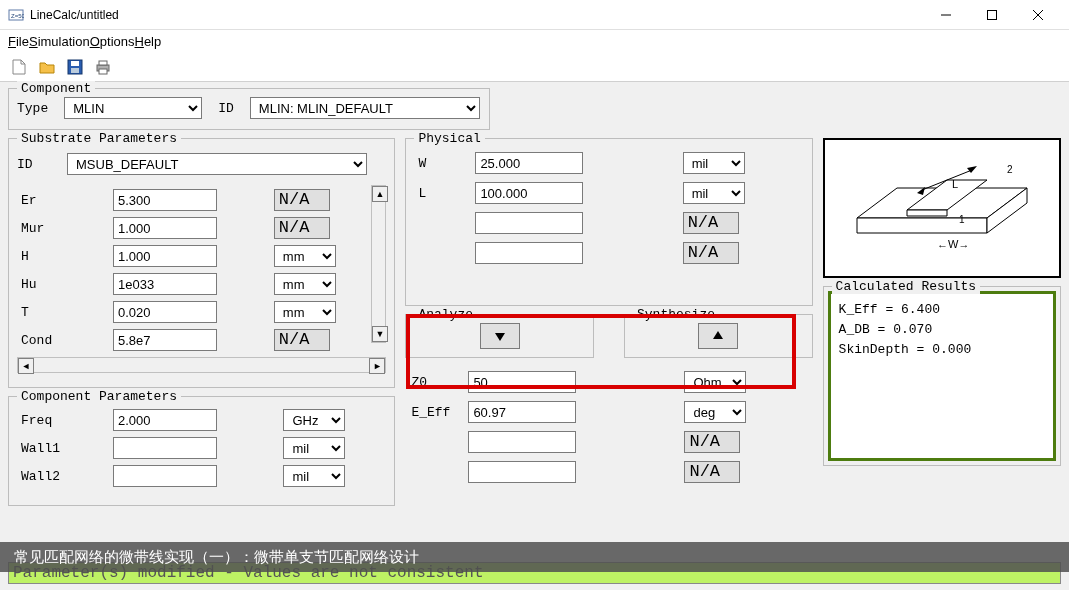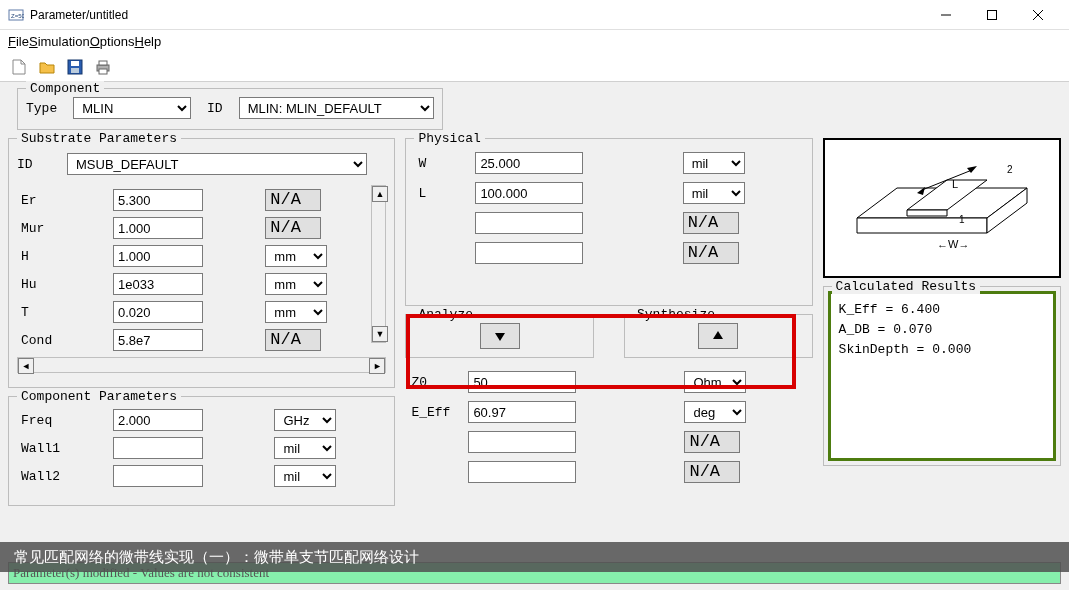--- a/index.html
+++ b/index.html
@@ -75,21 +75,21 @@
 }
 select { background:#fff; }
 .disabled-unit { background: #e0e0e0; color:#333;}
 .cols { display:flex; gap: 10px; }
 .leftcol { width: 390px; }
 .midcol { width: 410px; }
 .rightcol { width: 240px; }
 .param-table { width:100%; }
 .param-table td { height: 26px; padding: 1px 2px; vertical-align: middle;}
 .param-table .pl { width: 90px; }
-.param-table .pv input { width: 90px; }
+.param-table .pv input { width: 104px; }
 .param-table .pu select, .param-table .pu .unitbox { width: 62px; height:22px;}
 .unitbox { display:inline-block; border:1px solid #7a7a7a; background:#e0e0e0; font-family:"Courier New",monospace; font-size:17px; line-height:20px; padding:0 4px;}
 .scroll-v { width: 16px; background:#f0f0f0; border:1px solid #c0c0c0; position:relative;}
 .scroll-h { height: 16px; background:#f0f0f0; border:1px solid #c0c0c0;}
 .arrow-btn { width:16px; height:16px; background:#f0f0f0; border:1px solid #808080; display:flex; align-items:center;justify-content:center; font-size:9px;}
 .diagram {
   border: 2px solid #000;
   background: #fff;
   height: 140px;
   display:flex; align-items:center; justify-content:center;
@@ -108,23 +108,23 @@
   position: absolute;
   border: 4px solid #d80000;
   pointer-events: none;
 }
 .status-strip {
   position:absolute;
   left:8px; right:8px;
   bottom: 6px;
   height: 22px;
   border:1px solid #888;
-  background:#86efac;
-  font-family:Liberation Serif, serif;
-  font-size:13px;
+  background:#bef264;
+  font-family:Liberation Mono, monospace;
+  font-size:16px;
   line-height:20px;
   padding:0 4px;
   color:#555;
 }
 .overlay-text {
   position:absolute;
   left:0; right:0;
   bottom: 18px;
   height: 30px;
   background: rgba(80,80,80,0.85);
@@ -145,21 +145,21 @@
 </head>
 <body>
 
 <div class="titlebar">
   <span class="icon">
     <svg width="16" height="16" viewBox="0 0 16 16">
       <rect x="1" y="3" width="14" height="10" fill="#fff" stroke="#5e7aa8"></rect>
       <text x="3" y="11" font-size="6" fill="#2a4b7c">Z=50</text>
     </svg>
   </span>
-  <span class="title">Parameter/untitled</span>
+  <span class="title">LineCalc/untitled</span>
   <div class="wincontrols">
     <div class="wc">
       <svg width="10" height="10">
           <line x1="0" y1="5" x2="10" y2="5" stroke="#000"></line>
         </svg>
     </div>
     <div class="wc">
       <svg width="10" height="10">
           <rect x="0.5" y="0.5" width="9" height="9" fill="none" stroke="#000"></rect>
         </svg>
@@ -203,21 +203,21 @@
     <svg width="18" height="18" viewBox="0 0 18 18">
         <rect x="3" y="7" width="12" height="6" fill="#b0b0b0" stroke="#666"></rect>
         <rect x="5" y="3" width="8" height="4" fill="#fff" stroke="#666"></rect>
         <rect x="5" y="11" width="8" height="5" fill="#fff" stroke="#666"></rect>
       </svg>
   </span>
 </div>
 
 <div class="mainarea">
 
-  <div class="fieldset" style="width:426px;margin-left:9px;">
+  <div class="fieldset" style="width:482px;">
     <span class="legend">Component</span>
     <div class="row">
       <span class="lbl">Type</span>
       <select style="width:138px;"><option>MLIN</option></select>
       <span class="lbl">ID</span>
       <select style="width:230px;"><option>MLIN: MLIN_DEFAULT</option></select>
     </div>
   </div>
 
   <div class="cols">

